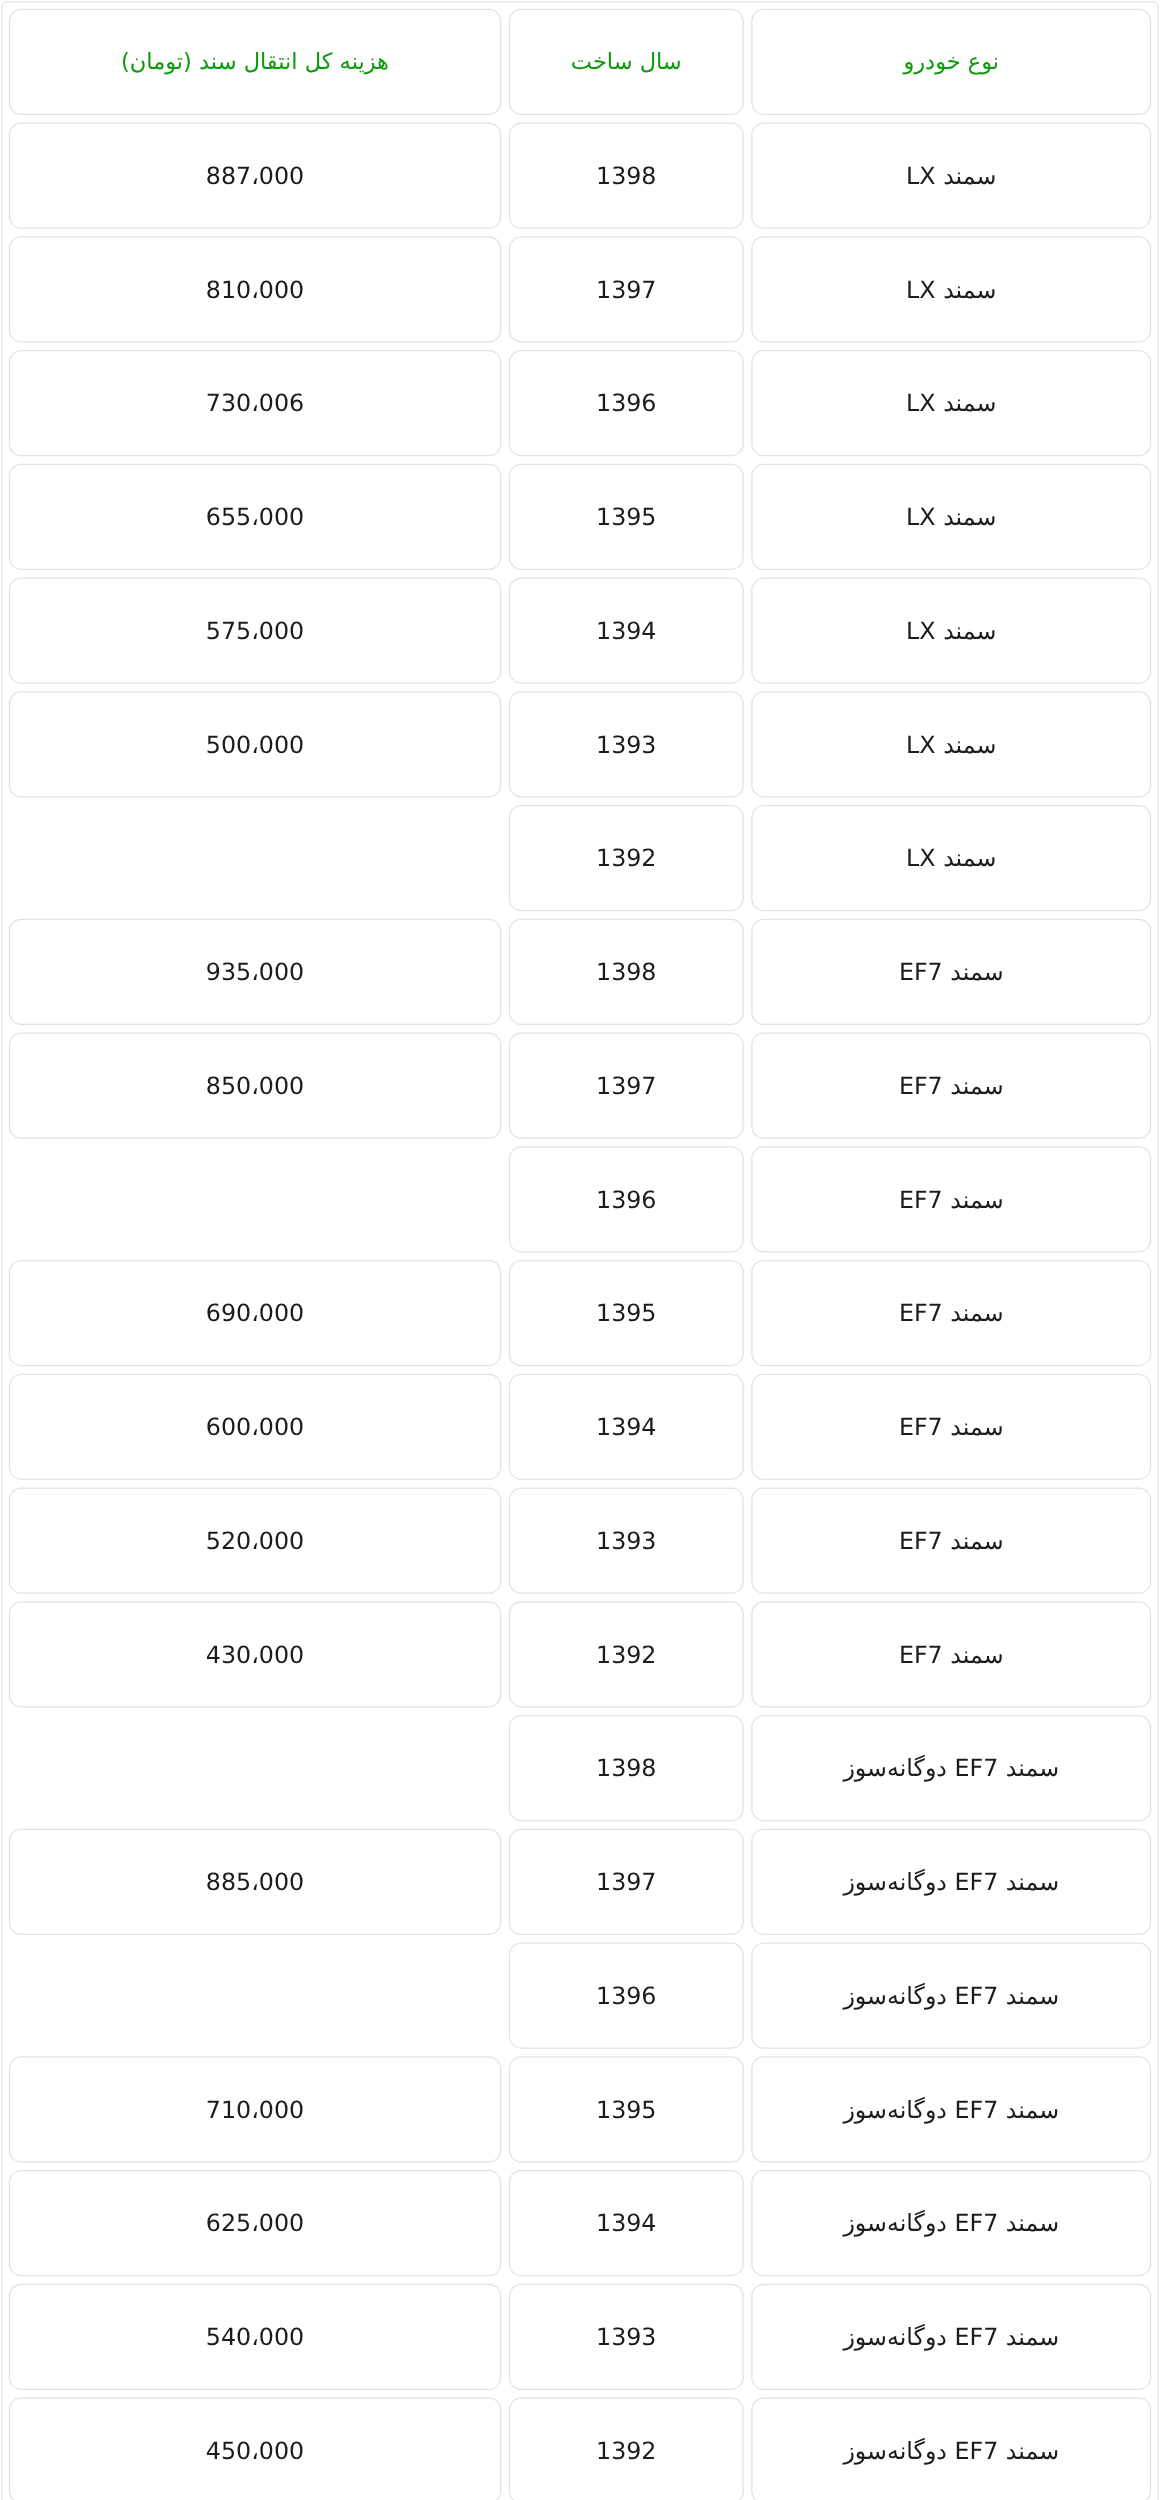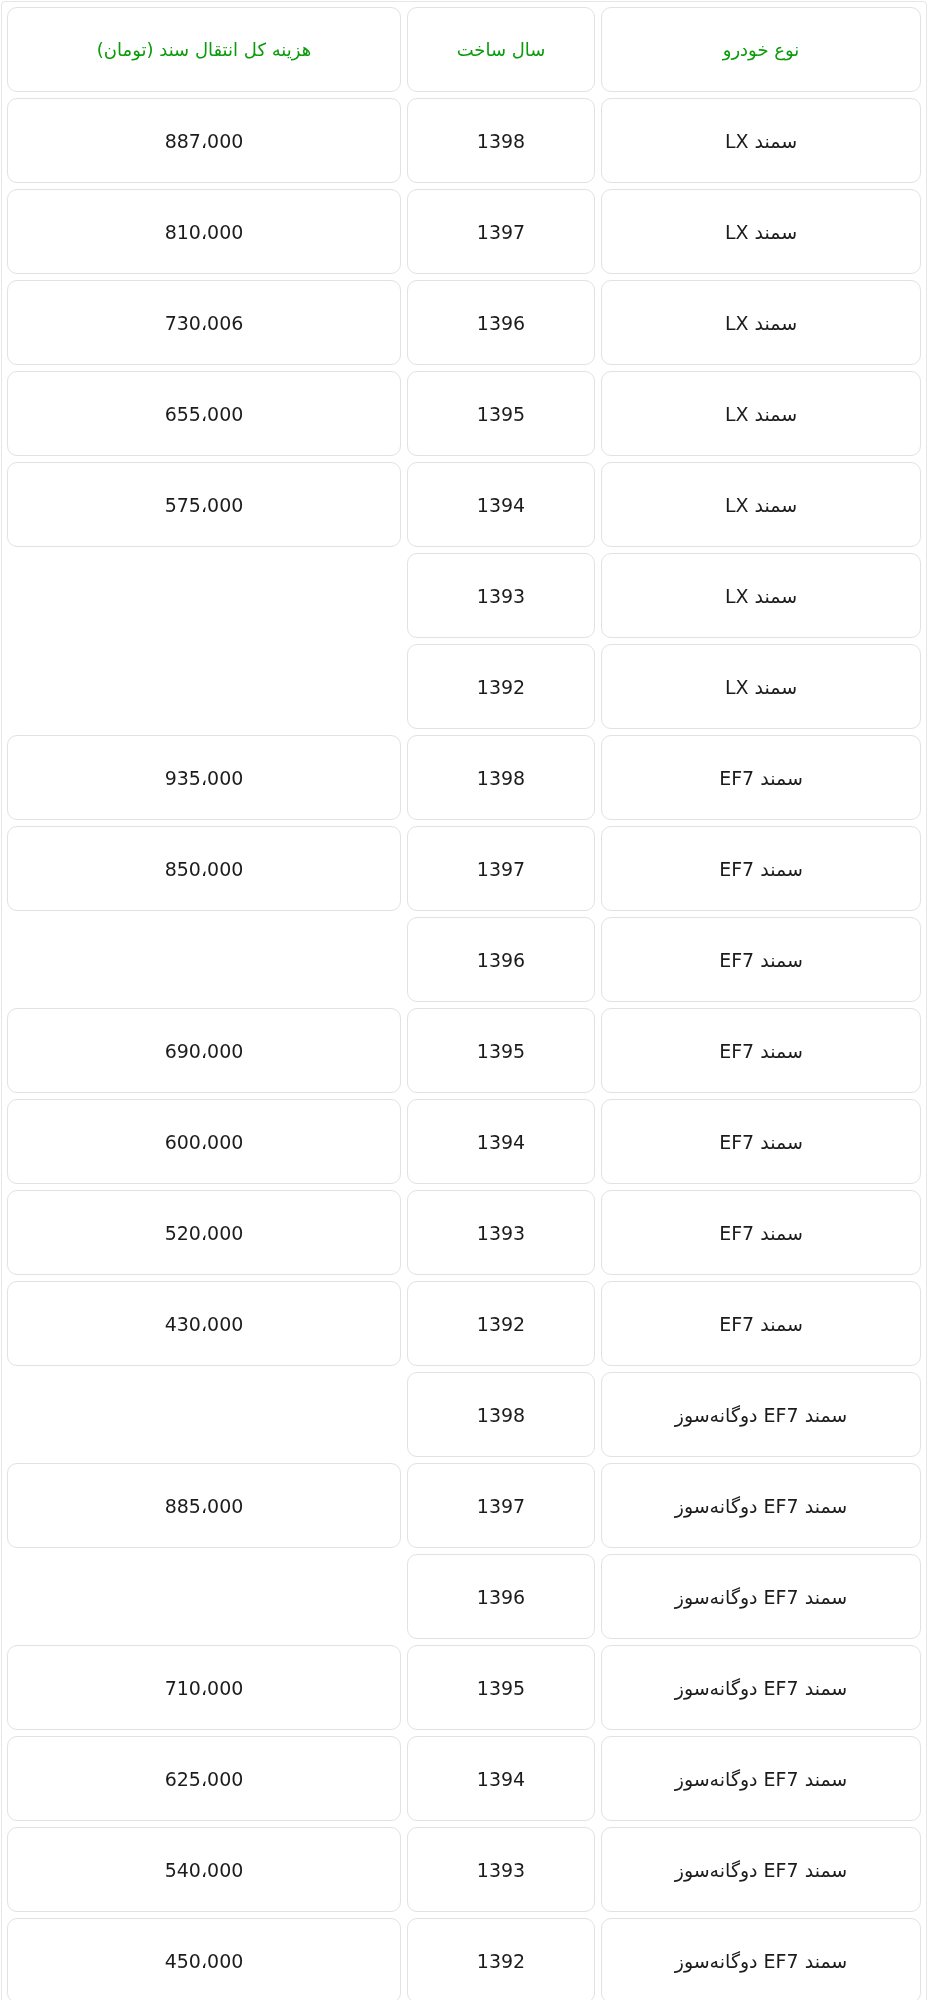--- a/index.html
+++ b/index.html
@@ -93,20 +93,21 @@
 
   <div class="t-row">
     <div class="t-cell">سمند LX</div>
     <div class="t-cell">1394</div>
     <div class="t-cell">575،000</div>
   </div>
 
   <div class="t-row">
     <div class="t-cell">سمند LX</div>
     <div class="t-cell">1393</div>
+    <div class="t-cell">500،000</div>
   </div>
 
   <div class="t-row">
     <div class="t-cell">سمند LX</div>
     <div class="t-cell">1392</div>
   </div>
 
   <div class="t-row">
     <div class="t-cell">سمند EF7</div>
     <div class="t-cell">1398</div>

